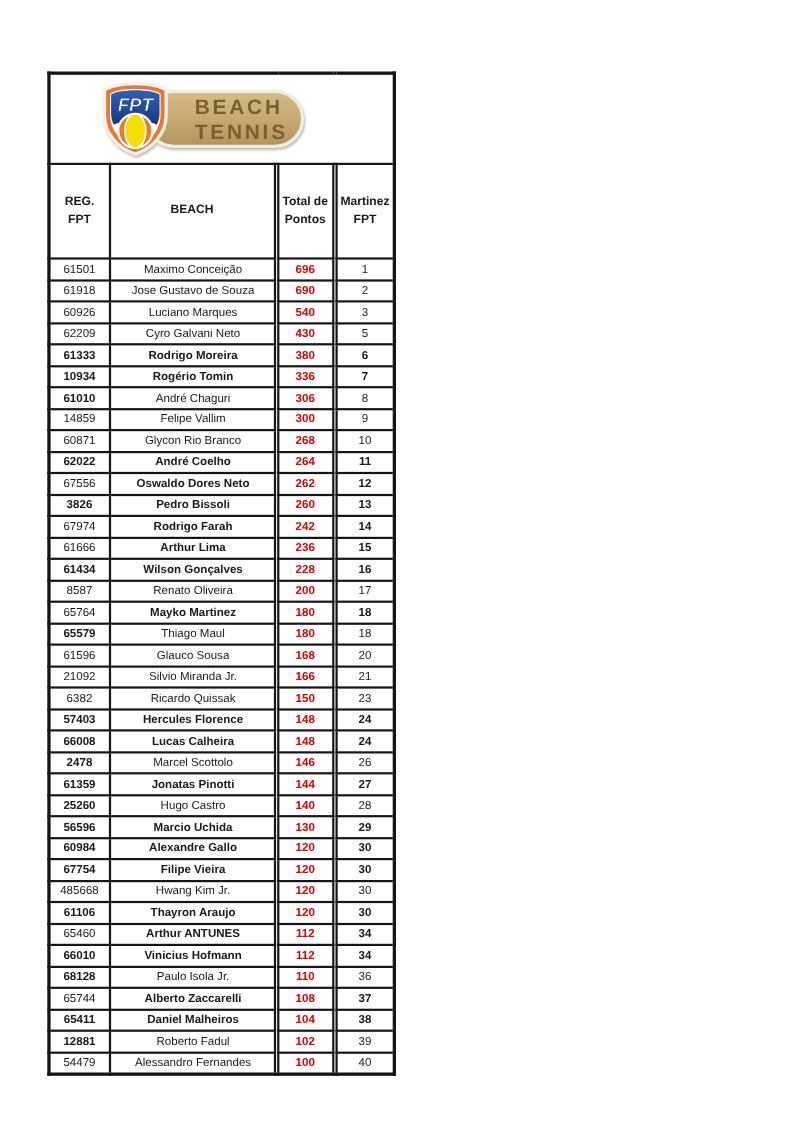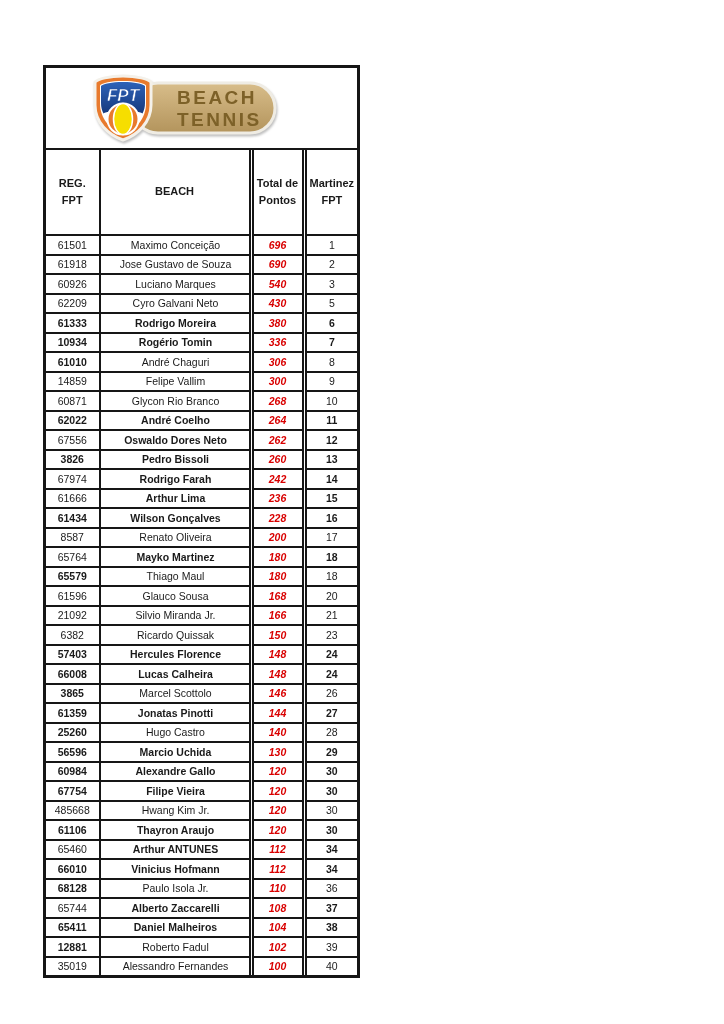--- a/index.html
+++ b/index.html
@@ -21,21 +21,21 @@
   .ranking-table td.sp,.ranking-table th.sp{border-top:none;border-bottom:none;border-left:none;border-right:none;padding:0;background:#fff;}
   col.w-reg{width:55px;}
   col.w-name{width:150px;}
   col.w-sp{width:3px;}
   col.w-pts{width:50px;}
   col.w-rank{width:53px;}
   tr.logo-row td{height:80px;border-bottom:2px solid #161616;}
   tr.header-row th{height:84px;font-size:11px;font-weight:bold;text-align:center;white-space:normal;line-height:1.55;}
   tr.data-row td{height:17.5px;text-align:center;}
   td.c-name{text-align:left;padding-left:5px !important;}
-  td.c-pts{color:#d90000;font-weight:bold;font-style:italic;}
+  td.c-pts{color:#d90000;font-weight:bold;}
   td.b{font-weight:bold;}
   .logo-wrap{display:flex;align-items:center;}
   .logo-svg{margin-left:36px;display:block;filter:drop-shadow(1px 2px 1px rgba(0,0,0,0.25));}
 </style>
 </head>
 <body>
 
 <div class="page">
 
   <table class="ranking-table">
@@ -296,21 +296,21 @@
     <tr class="data-row">
       <td class="c-reg b">66008</td>
       <td class="c-name b">Lucas Calheira</td>
       <td class="sp"></td>
       <td class="c-pts">148</td>
       <td class="sp"></td>
       <td class="c-rank b">24</td>
     </tr>
 
     <tr class="data-row">
-      <td class="c-reg b">3865</td>
+      <td class="c-reg b">2478</td>
       <td class="c-name">Marcel Scottolo</td>
       <td class="sp"></td>
       <td class="c-pts">146</td>
       <td class="sp"></td>
       <td class="c-rank">26</td>
     </tr>
 
     <tr class="data-row">
       <td class="c-reg b">61359</td>
       <td class="c-name b">Jonatas Pinotti</td>
@@ -422,21 +422,21 @@
     <tr class="data-row">
       <td class="c-reg b">12881</td>
       <td class="c-name">Roberto Fadul</td>
       <td class="sp"></td>
       <td class="c-pts">102</td>
       <td class="sp"></td>
       <td class="c-rank">39</td>
     </tr>
 
     <tr class="data-row">
-      <td class="c-reg">35019</td>
+      <td class="c-reg">54479</td>
       <td class="c-name">Alessandro Fernandes</td>
       <td class="sp"></td>
       <td class="c-pts">100</td>
       <td class="sp"></td>
       <td class="c-rank">40</td>
     </tr>
   </tbody>
   </table>
 
 </div>

